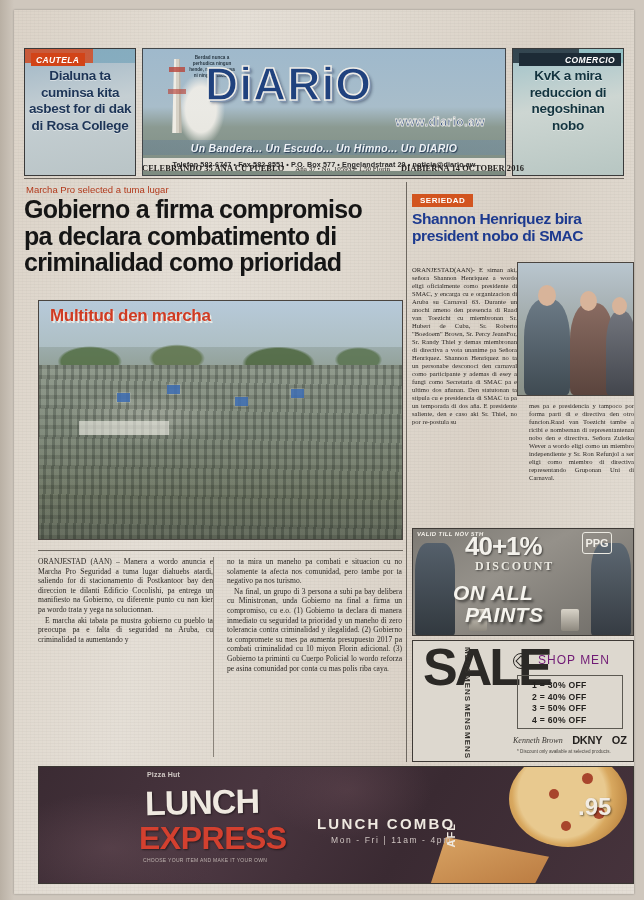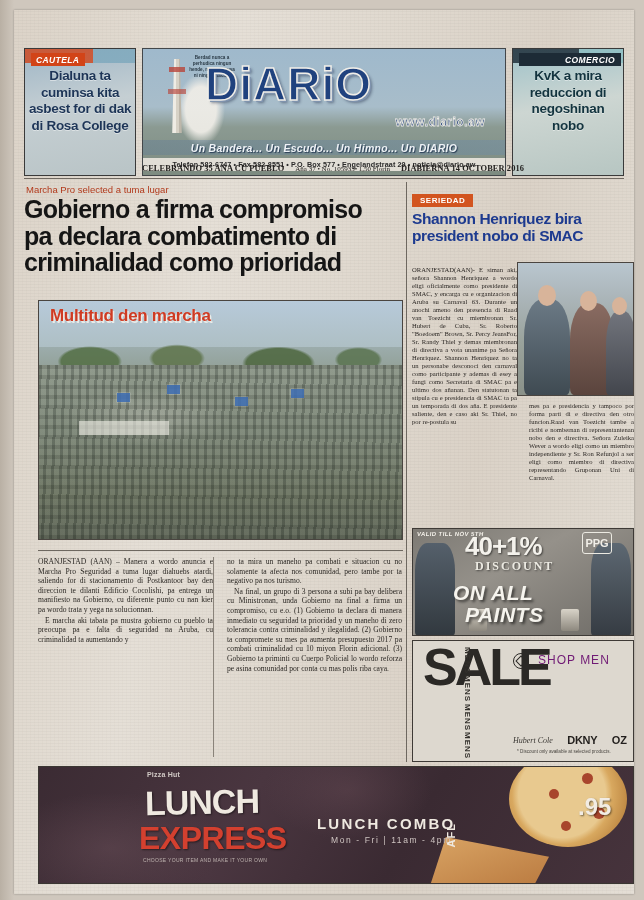--- a/index.html
+++ b/index.html
@@ -376,22 +376,28 @@
     <div class="mens-strip">
       <span>MENS</span>
       <span>MENS</span>
       <span>MENS</span>
       <span>MENS</span>
     </div>
     <div class="shop-men">
       <span class="shop-logo"></span>
       <span>SHOP MEN</span>
     </div>
+    <div class="tier-box">
+      <div>1 = 30% OFF</div>
+      <div>2 = 40% OFF</div>
+      <div>3 = 50% OFF</div>
+      <div>4 = 60% OFF</div>
+    </div>
     <div class="brand-row">
-      <span class="brand-kc">Hubert Cole</span>
+      <span class="brand-kc">Kenneth Brown</span>
       <span class="brand-dkny">DKNY</span>
       <span class="brand-oz">OZ</span>
     </div>
     <div class="sale-fine">* Discount only available at selected products.</div>
   </div>
 
   <div class="ad-pizza">
     <div class="pz-tex"></div>
     <div class="pz-pizza"></div>
     <div class="pz-pepp" style="right:40px; top:6px; width:11px; height:11px;"></div>

